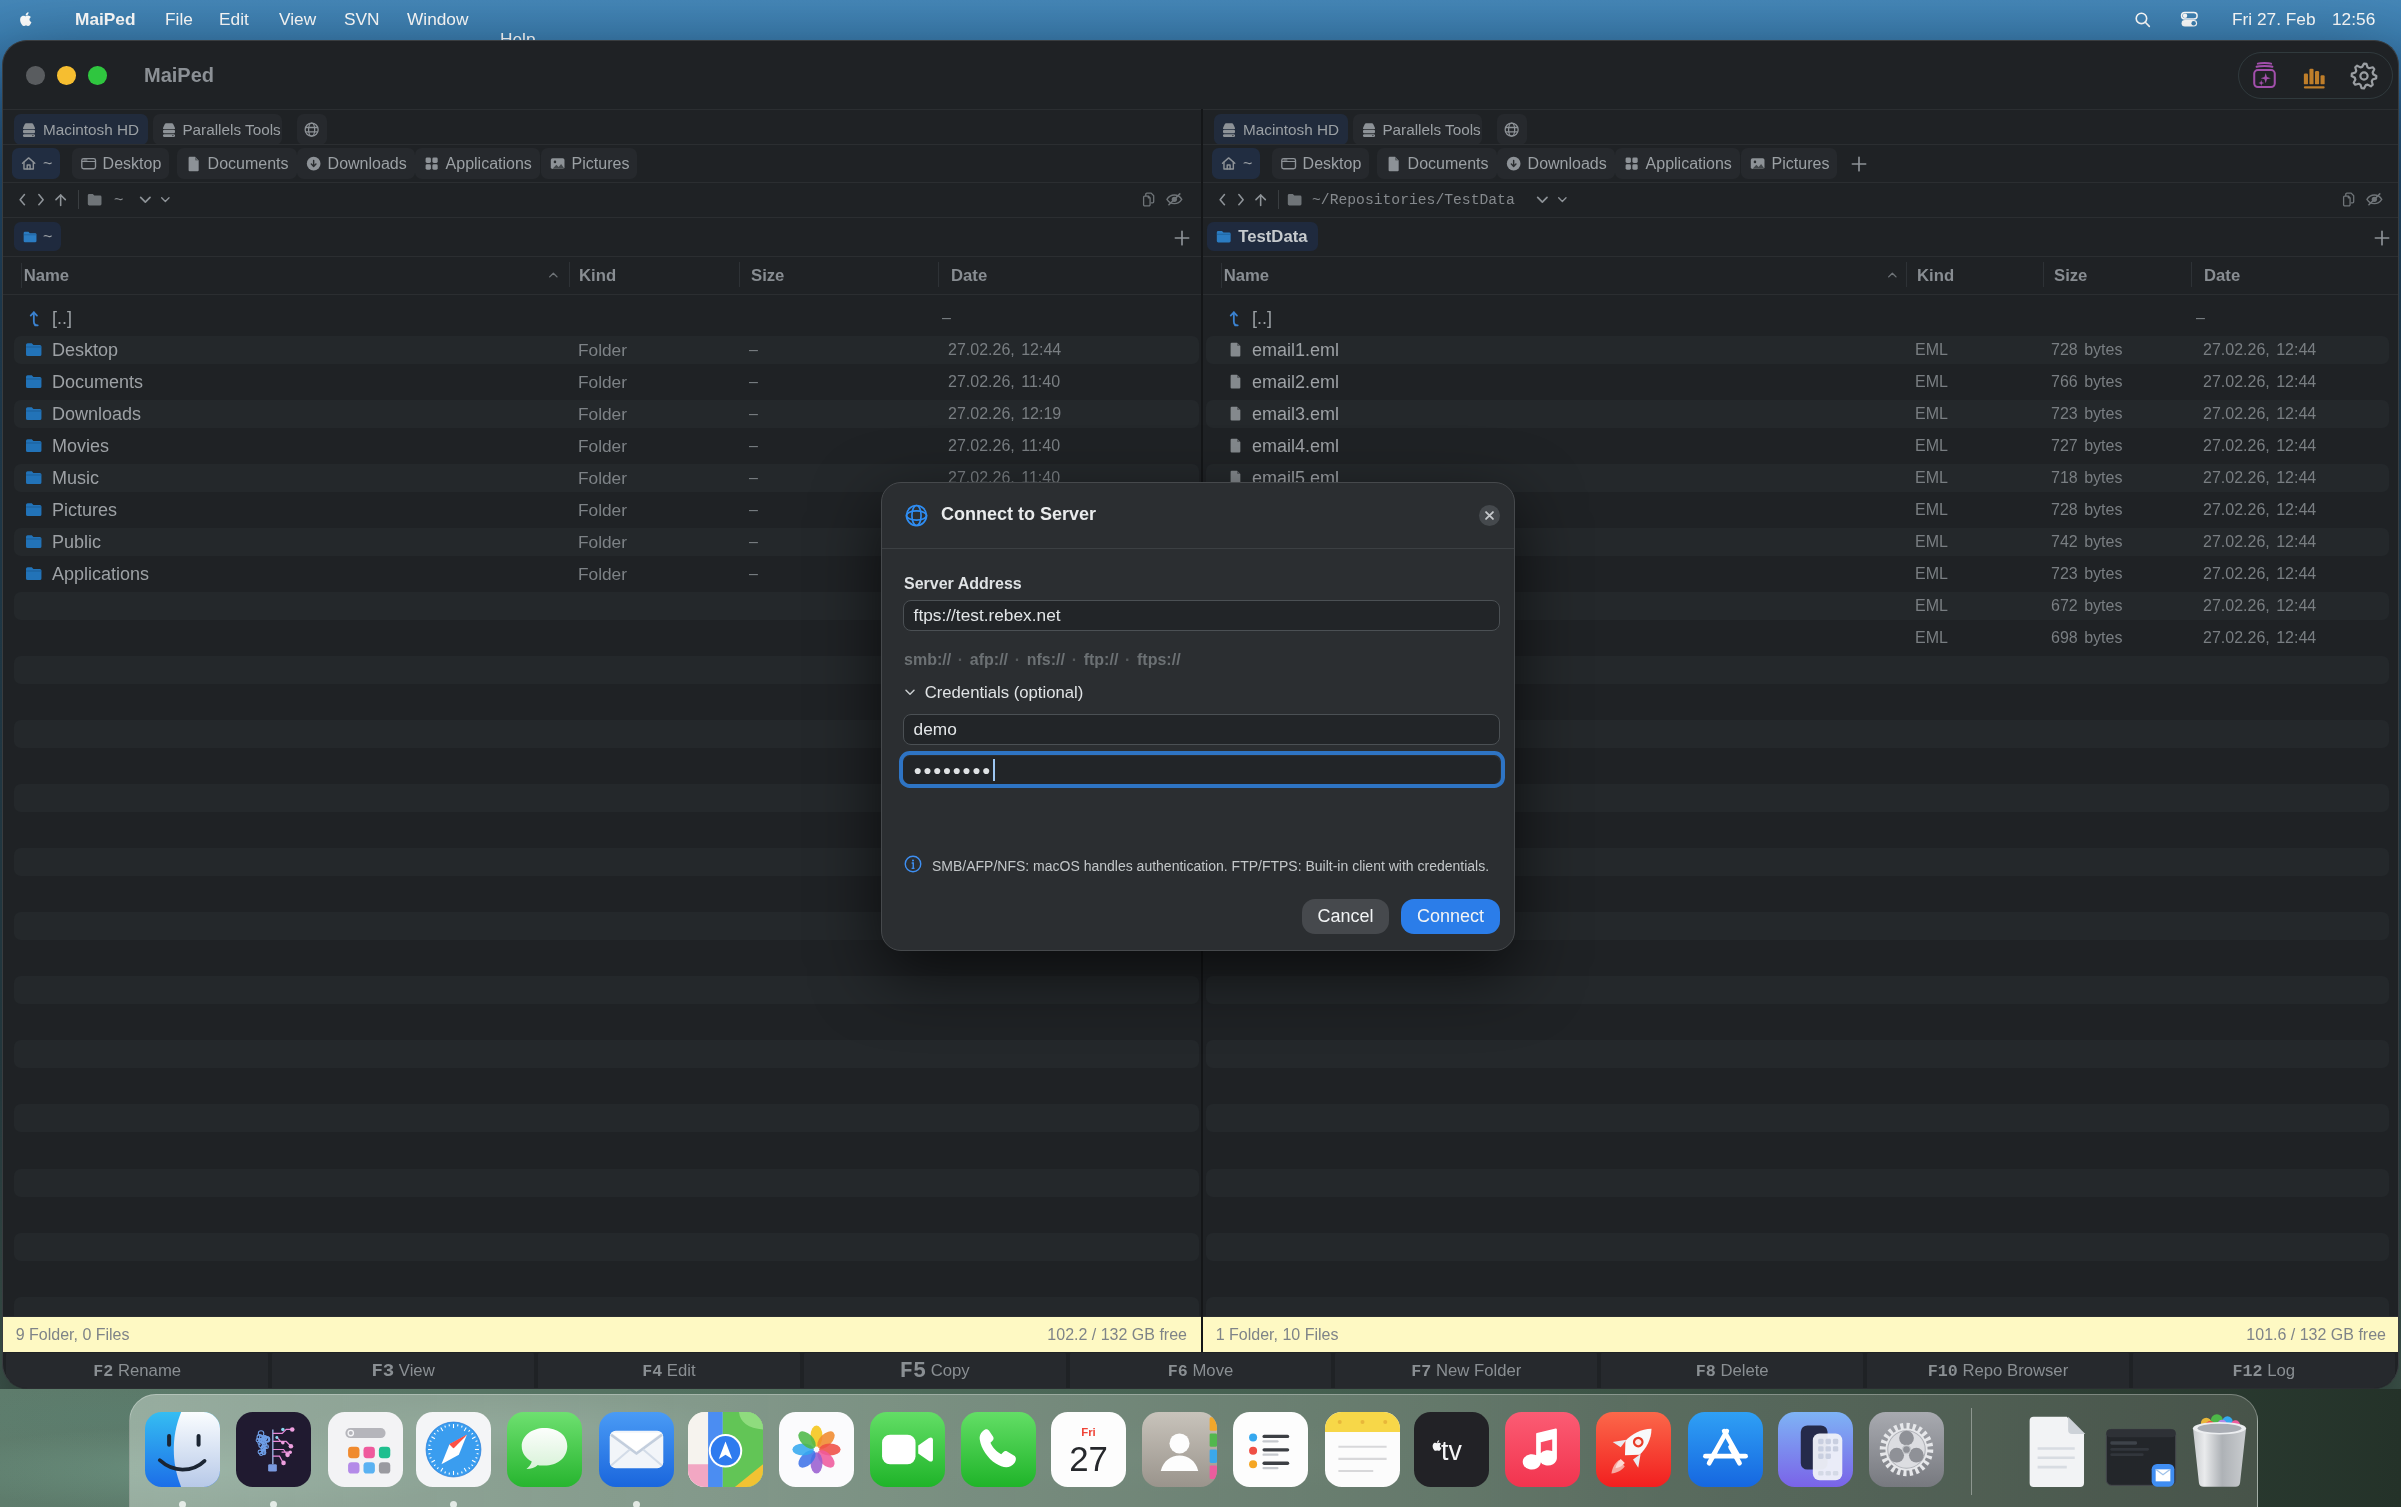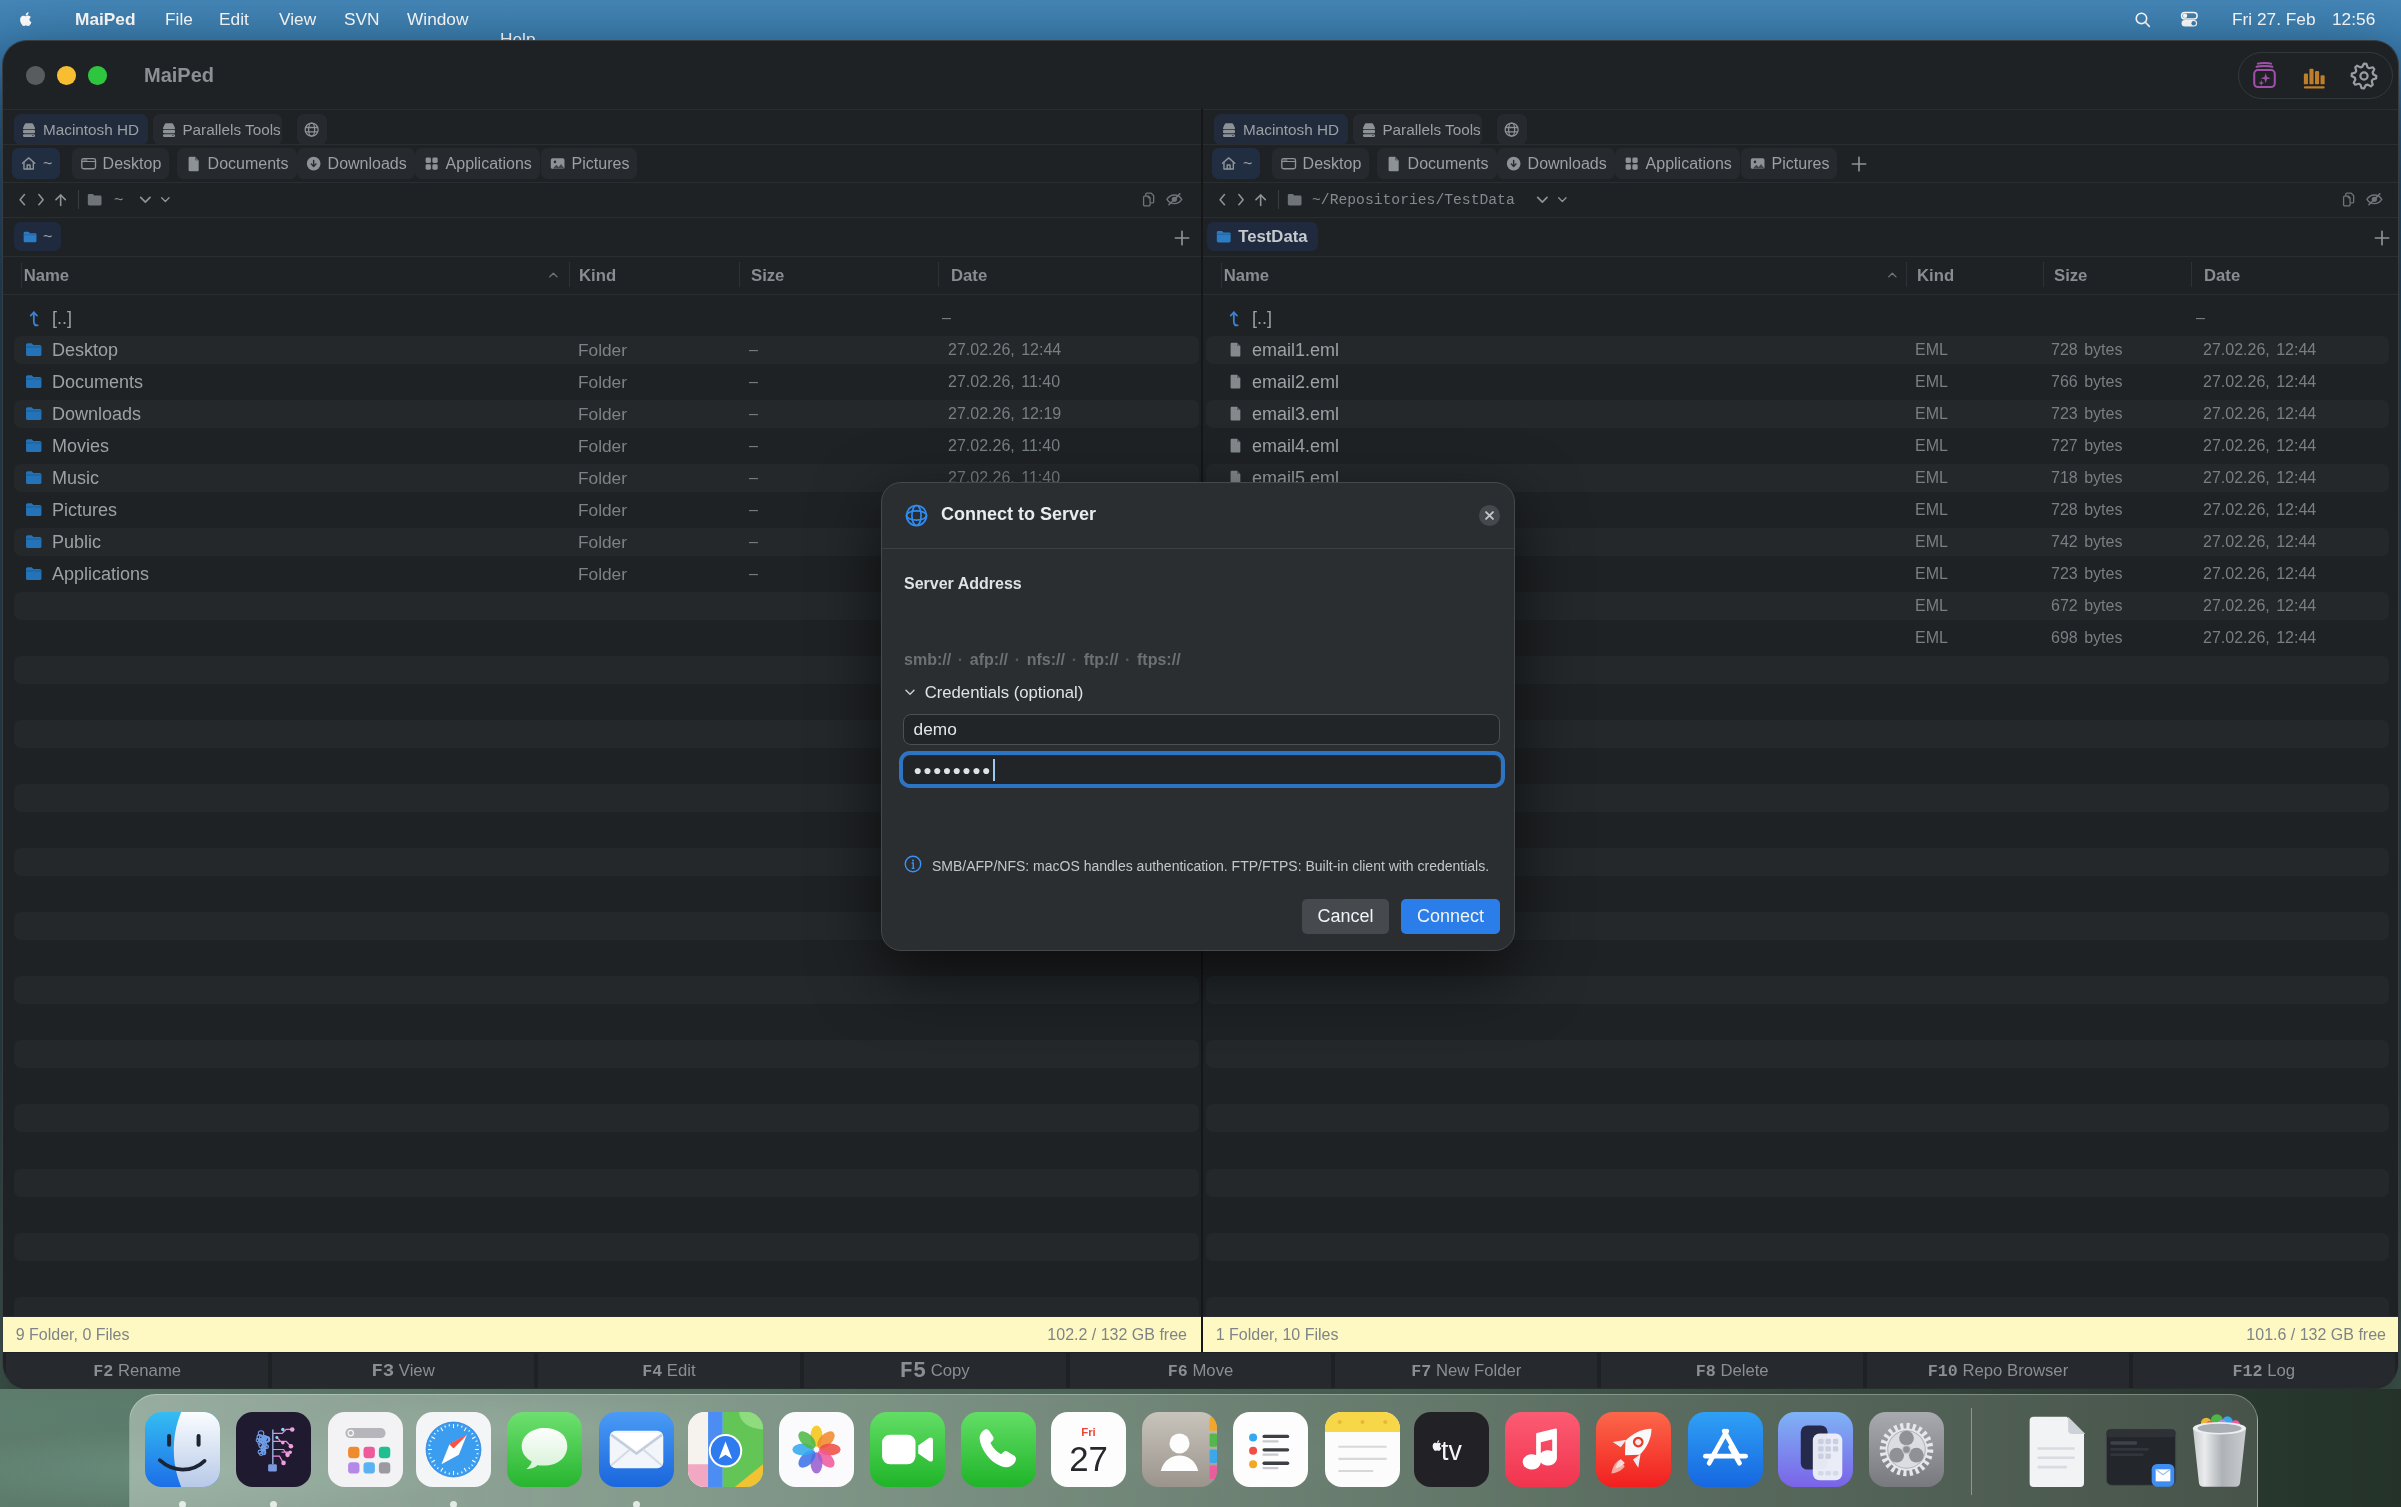--- a/index.html
+++ b/index.html
@@ -26,21 +26,21 @@
 .lp .zeb{left:11.3px;right:3.3px}
 .rp .zeb{left:2.7px;right:10.7px}
 .cell{position:absolute;top:0;height:32px;display:flex;align-items:center;font-size:18px;color:#9da1a5;white-space:nowrap}
 .cv{font-size:16px;color:#797e82;white-space:nowrap;word-spacing:2px}
 .statusbar{position:absolute;top:1275px;height:36px;background:#fef9c3;border-top:0.7px solid #2b2e31;color:#7f8488;font-size:16px}
 .fbar{position:absolute;left:0;top:1312px;width:100%;height:36px;display:flex;gap:4px;padding:0 3.3px}
 .fkey{flex:1;background:#26292d;display:flex;align-items:center;justify-content:center;color:#8a8f93;font-size:16.7px;border-radius:1.3px;white-space:nowrap}
 .navic{position:absolute;top:73px;height:35px;display:flex;align-items:center}
 .dlg{position:absolute;left:881px;top:482px;width:634px;height:469px;background:#2b2e31;border:0.7px solid #46494c;border-radius:20px;box-shadow:0 23px 67px rgba(0,0,0,.65);z-index:50}
 .dlg .inp{position:absolute;left:21.3px;width:597px;height:31px;background:#222528;border:1.3px solid #4b5054;border-radius:8px;color:#e3e6e8;font-size:17.3px;display:flex;align-items:center;padding:0 9.3px;white-space:nowrap}
-.btn{position:absolute;top:416px;height:35px;border-radius:5px;display:flex;align-items:center;justify-content:center;font-size:18px;color:#f2f4f5}
+.btn{position:absolute;top:416px;height:35px;border-radius:13px;display:flex;align-items:center;justify-content:center;font-size:18px;color:#f2f4f5}
 .dock{position:absolute;left:129px;top:1394px;width:2129px;height:124px;border-radius:27px 27px 0 0;background:linear-gradient(90deg,rgba(200,214,203,.55),rgba(168,182,170,.48) 40%,rgba(130,142,130,.44) 72%,rgba(112,120,110,.44));border:1px solid rgba(255,255,255,.28);border-bottom:none}
 </style></head><body>
 <div class="menubar">
     <div class="it" style="left:17.3px">
       <svg width="18" height="18" viewBox="0 0 24 24" style="">
         <path fill="#fff" d="M16.6 12.8c0-2.3 1.9-3.4 2-3.5-1.1-1.6-2.8-1.8-3.4-1.8-1.4-.1-2.8.8-3.5.8-.7 0-1.8-.8-3-.8-1.5 0-3 .9-3.8 2.3-1.6 2.8-.4 7 1.2 9.3.8 1.1 1.7 2.4 2.9 2.3 1.2 0 1.6-.7 3-.7s1.8.7 3 .7c1.3 0 2.1-1.1 2.9-2.3.9-1.3 1.3-2.6 1.3-2.7 0 0-2.5-1-2.6-3.6z"></path>
         <path fill="#fff" d="M14.4 5.9c.7-.8 1.1-1.9 1-3-1 0-2.1.7-2.8 1.5-.6.7-1.2 1.9-1 2.9 1.1.1 2.2-.6 2.8-1.4z"></path>
       </svg>
     </div>
     <div class="it" style="left:75px;font-weight:bold;">MaiPed</div>
@@ -834,20 +834,21 @@
           <ellipse cx="12" cy="12" rx="9.6" ry="4.4"></ellipse>
         </g>
       </svg></div>
     <div style="position:absolute;left:59px;top:21.3px;font-size:18px;font-weight:bold;color:#e9ebec">Connect to Server</div>
     <div style="position:absolute;left:596px;top:21.3px"><svg width="23" height="23" viewBox="0 0 24 24" style="">
         <circle cx="12" cy="12" r="11" fill="#45494d"></circle>
         <path d="M8.4 8.4l7.2 7.2M15.6 8.4l-7.2 7.2" stroke="#c6c9cc" stroke-width="1.9" stroke-linecap="round"></path>
       </svg></div>
     <div style="position:absolute;left:0;top:65px;width:100%;height:0.7px;background:#3c4043"></div>
     <div style="position:absolute;left:22px;top:92px;font-size:16px;font-weight:bold;color:#dfe2e4">Server Address</div>
+    <div class="inp" style="top:117px">ftps://test.rebex.net</div>
     <div style="position:absolute;left:22px;top:168px;font-size:16px;font-weight:bold;color:#6c7174">smb://<span style="color:#55595c;margin:0 6.7px">·</span>afp://<span style="color:#55595c;margin:0 6.7px">·</span>nfs://<span style="color:#55595c;margin:0 6.7px">·</span>ftp://<span style="color:#55595c;margin:0 6.7px">·</span>ftps://</div>
     <div style="position:absolute;left:20px;top:200px;display:flex;align-items:center;gap:6.7px">
       <span><svg width="16" height="16" viewBox="0 0 24 24" style="">
           <path d="M6 9.5l6 6 6-6" fill="none" stroke="#c9cdcf" stroke-width="2.2" stroke-linecap="round" stroke-linejoin="round"></path>
         </svg></span>
       <span style="font-size:16.7px;color:#e0e3e5">Credentials (optional)</span>
     </div>
     <div class="inp" style="top:231px">demo</div>
     <div style="position:absolute;left:16.7px;top:268px;width:606px;height:37px;border:4px solid #2e74c4;border-radius:10.7px"></div>
     <div class="inp" style="top:273px;height:28px;border-color:transparent">

